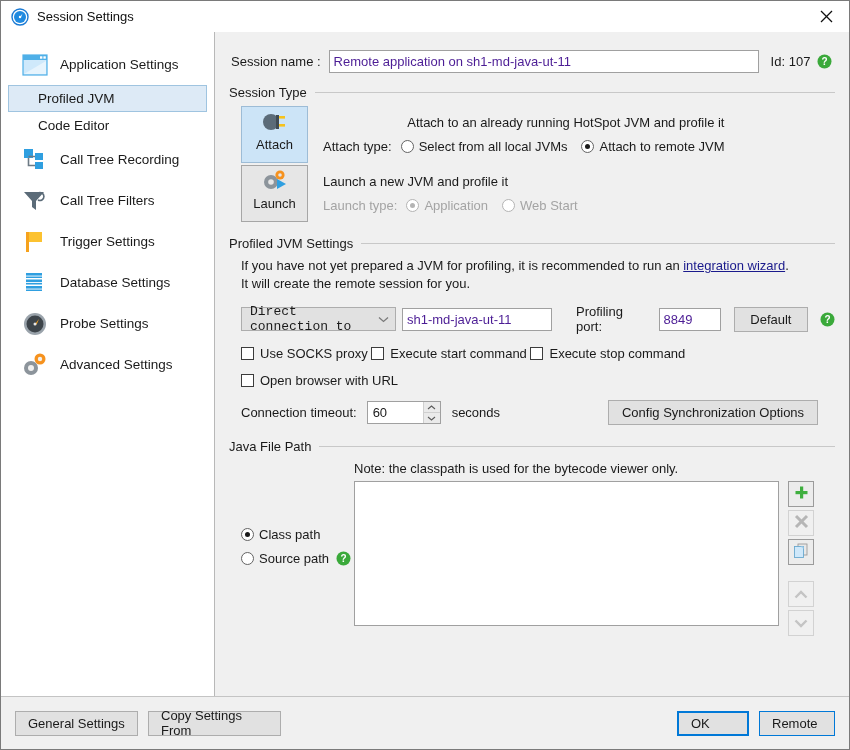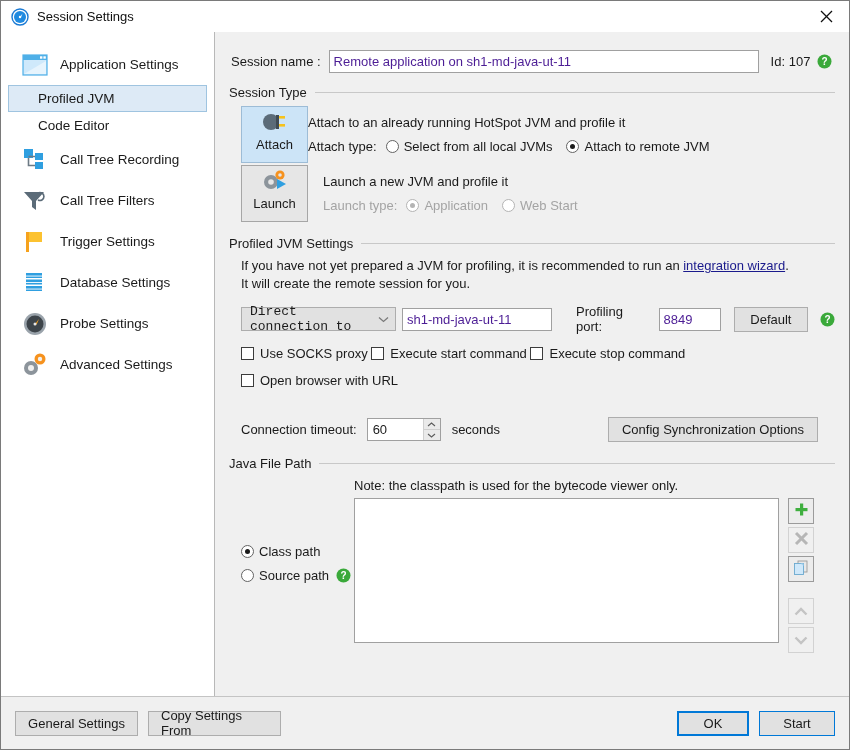--- a/index.html
+++ b/index.html
@@ -189,21 +189,21 @@
   .footer {
     flex: none;
     height: 53px;
     background: #f0f0f0;
     border-top: 1px solid #c4c4c4;
     display: flex; align-items: center;
     padding: 0 14px;
   }
   .fbtn {
     height: 25px; background: #e1e1e1; border: 1px solid #adadad;
-    font-size: 13px; display: inline-flex; align-items: center; justify-content: center;
+    font-size: 13px; display: inline-flex; align-items: center; justify-content: flex-start;
     padding: 0 12px; cursor: default;
   }
   .fbtn.primary { border: 2px solid #0078d7; background: #e1e1e1; }
   .fbtn.secondary { border: 1px solid #0078d7; background: #e1e1e1; }
 </style>
 </head>
 <body>
 
 <div class="dialog">
 
@@ -358,21 +358,21 @@
                 <svg width="30" height="24" viewBox="0 0 30 24">
                   <path d="M3 12 A8 8 0 0 1 19 12 A8 8 0 0 1 3 12 Z" fill="#5b6b78"></path>
                   <rect x="17" y="6" width="8" height="2.6" fill="#f6c21d"></rect>
                   <rect x="17" y="14" width="8" height="2.6" fill="#f6c21d"></rect>
                   <rect x="16" y="5" width="3" height="14" fill="#3f4a53"></rect>
                 </svg>
               </span>
               <span class="btxt">Attach</span>
             </div>
 
-            <div style="">
+            <div style="margin-left:15px;text-align:right;">
               <div class="lbl" style="margin-bottom:9px;">Attach to an already running HotSpot JVM and profile it</div>
               <div class="row">
                 <span class="lbl">Attach type:</span>
                 <span class="radio" style="margin-left:9px;">
                   <span class="dot"></span>
                   <span class="rlab">Select from all local JVMs</span>
                 </span>
                 <span class="radio on" style="margin-left:14px;">
                   <span class="dot"></span>
                   <span class="rlab">Attach to remote JVM</span>
@@ -466,21 +466,21 @@
             <div class="check" style="margin-bottom:12px;">
               <span class="box"></span>
               <span class="clab">Execute stop command</span>
             </div>
             <div class="check">
               <span class="box"></span>
               <span class="clab">Open browser with URL</span>
             </div>
           </div>
 
-          <div class="row" style="margin-top:27px;">
+          <div class="row" style="margin-top:10px;">
             <span class="lbl">Connection timeout:</span>
             <div class="spin" style="margin-left:10px;">
               <span class="val">60</span>
               <span class="arrows">
                 <span class="ar">
                   <svg width="9" height="5" viewBox="0 0 9 5">
                       <path d="M1 4 L4.5 1 L8 4" fill="none" stroke="#5b5b5b" stroke-width="1.1"></path>
                     </svg>
                 </span>
                 <span class="ar">
@@ -586,17 +586,17 @@
       <span>General Settings</span>
     </div>
     <div class="fbtn" style="width:133px; margin-left:10px;">
       <span>Copy Settings From</span>
     </div>
     <div style="flex:1 1 auto;"></div>
     <div class="fbtn primary" style="width:72px;">
       <span>OK</span>
     </div>
     <div class="fbtn secondary" style="width:76px; margin-left:10px;">
-      <span>Start</span>
+      <span>Remote</span>
     </div>
   </div>
 
 </div>
 
 </body></html>

